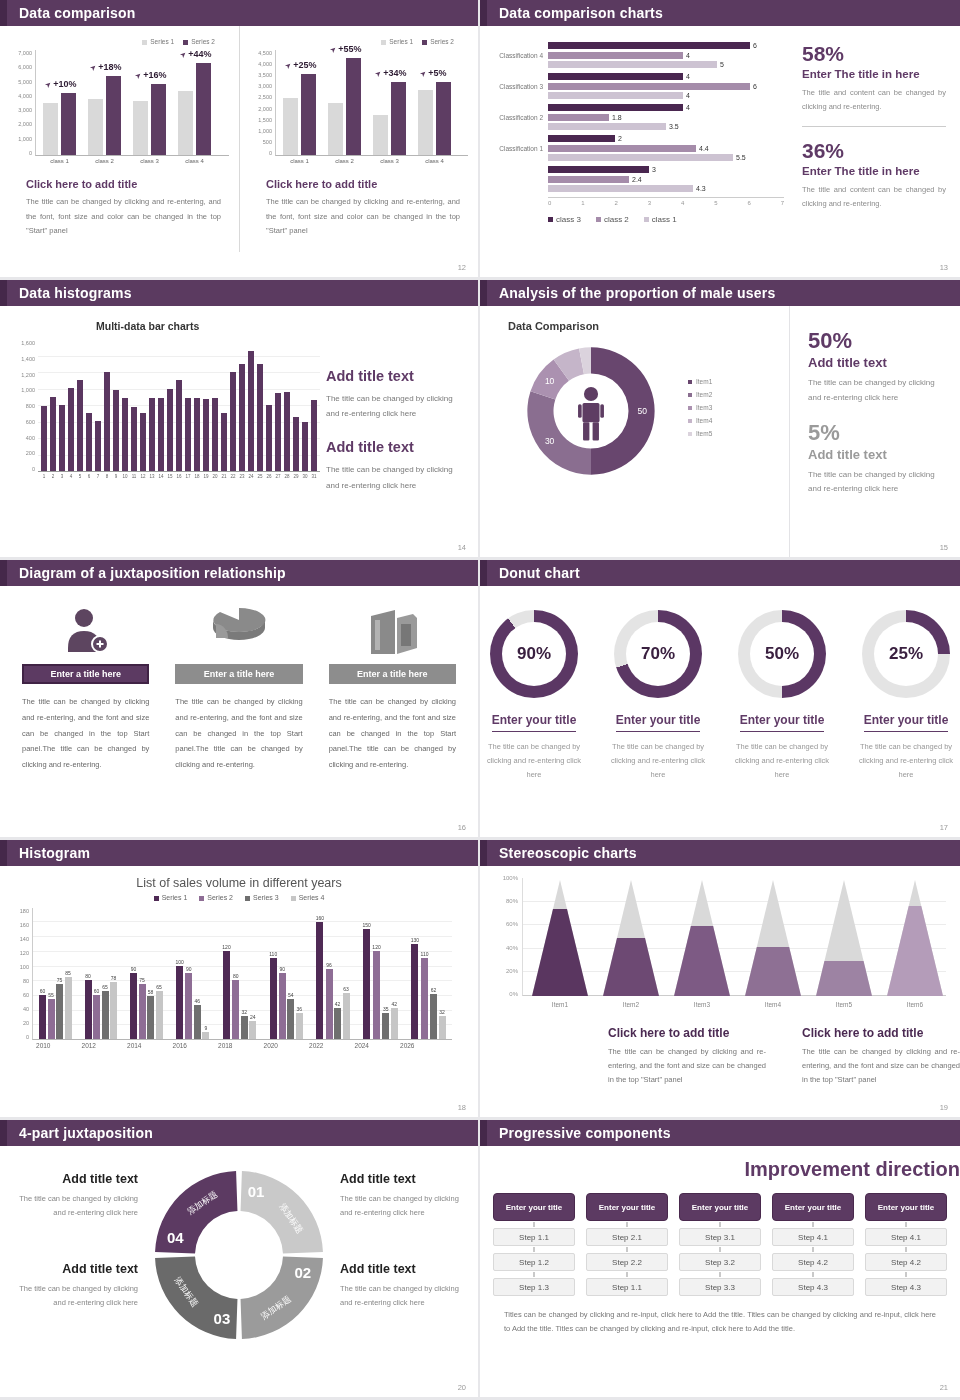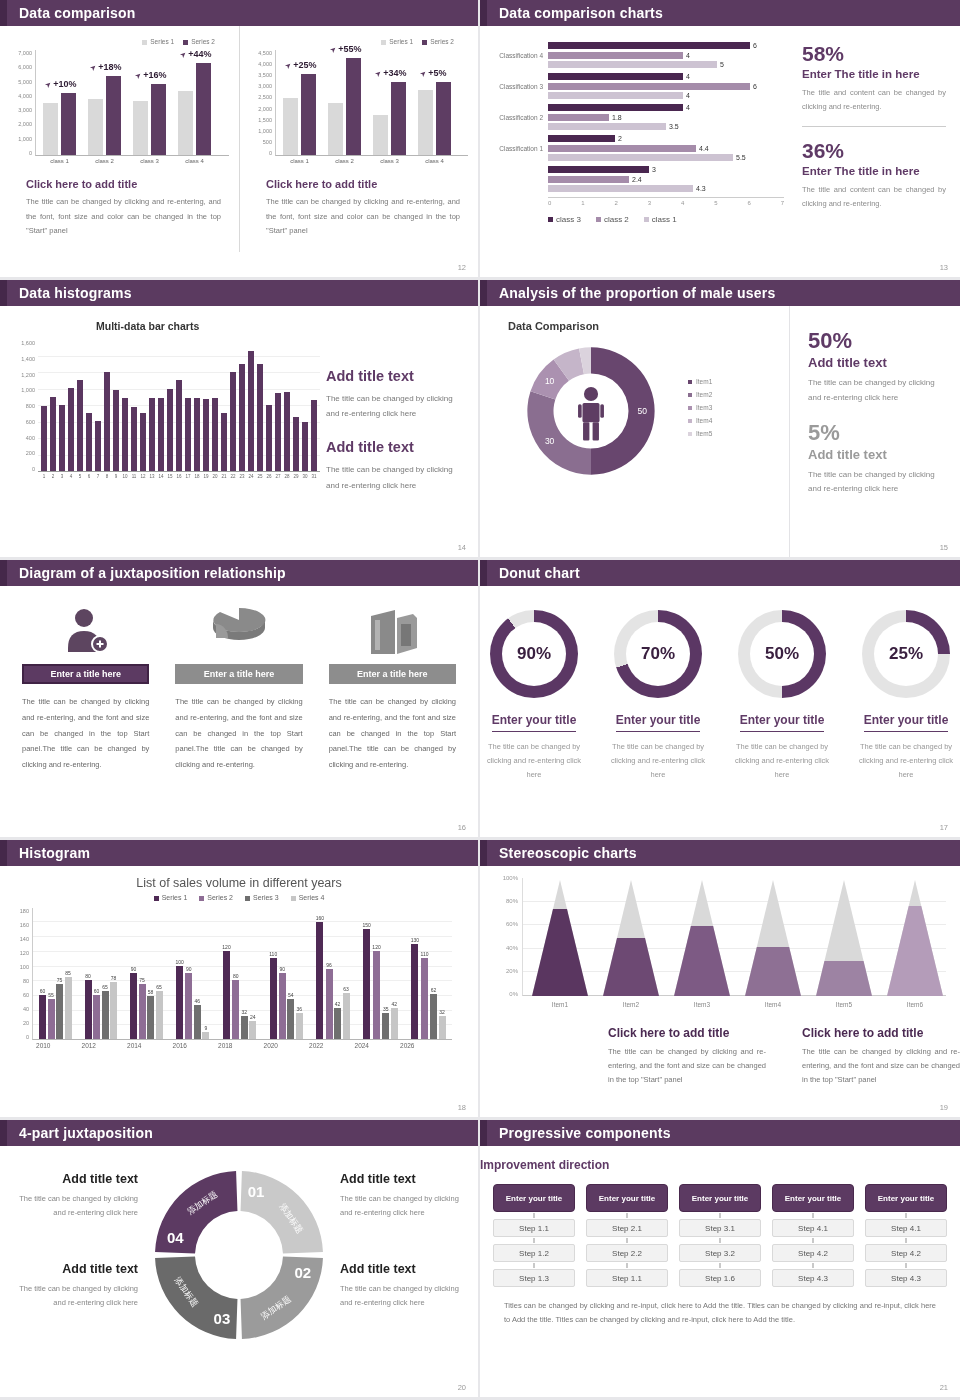--- a/index.html
+++ b/index.html
@@ -112,21 +112,21 @@
   .b19 p{font-size:7.5px;color:#777;line-height:1.85;text-align:justify}
   
   .c20{display:flex;height:100%;align-items:flex-start}
   .lcol20{flex:1;text-align:right;padding:26px 6px 0 14px}
   .rcol20{flex:1;padding:26px 14px 0 6px}
   .blk20 h3{font-size:12.5px;font-weight:bold;color:#222;margin-bottom:6px}
   .blk20 p{font-size:7.5px;color:#888;line-height:1.85}
   .lcol20 .blk20{margin-bottom:42px}
   .rcol20 .blk20{margin-bottom:42px}
   
-  .h21{text-align:left;font-size:12px;font-weight:bold;color:#5f3a66;padding:12px 0 12px}
+  .h21{text-align:right;font-size:20px;font-weight:bold;color:#5f3a66;padding:12px 0 12px}
   .cols21{display:flex;justify-content:center;gap:11px}
   .col21{width:82px}
   .btn21{height:28px;background:#5c3a62;border:1px solid #49294d;border-radius:4px;color:#fff;font-size:8px;font-weight:bold;display:flex;align-items:center;justify-content:center}
   .dot21{width:2px;height:5px;background:#c9c9c9;margin:1px auto}
   .step21{height:18px;background:#f2f2f2;border:1px solid #d9d9d9;border-radius:2px;font-size:8px;color:#555;display:flex;align-items:center;justify-content:center}
   .foot21{margin:12px 24px 0;font-size:7.5px;color:#777;line-height:1.9;text-align:justify}
 </style>
 </head>
 <body>
 
@@ -938,21 +938,21 @@
             <div class="dot21"></div>
             <div class="step21">Step 1.1</div>
           </div>
           <div class="col21">
             <div class="btn21">Enter your title</div>
             <div class="dot21"></div>
             <div class="step21">Step 3.1</div>
             <div class="dot21"></div>
             <div class="step21">Step 3.2</div>
             <div class="dot21"></div>
-            <div class="step21">Step 1.6</div>
+            <div class="step21">Step 3.3</div>
           </div>
           <div class="col21">
             <div class="btn21">Enter your title</div>
             <div class="dot21"></div>
             <div class="step21">Step 4.1</div>
             <div class="dot21"></div>
             <div class="step21">Step 4.2</div>
             <div class="dot21"></div>
             <div class="step21">Step 4.3</div>
           </div>

